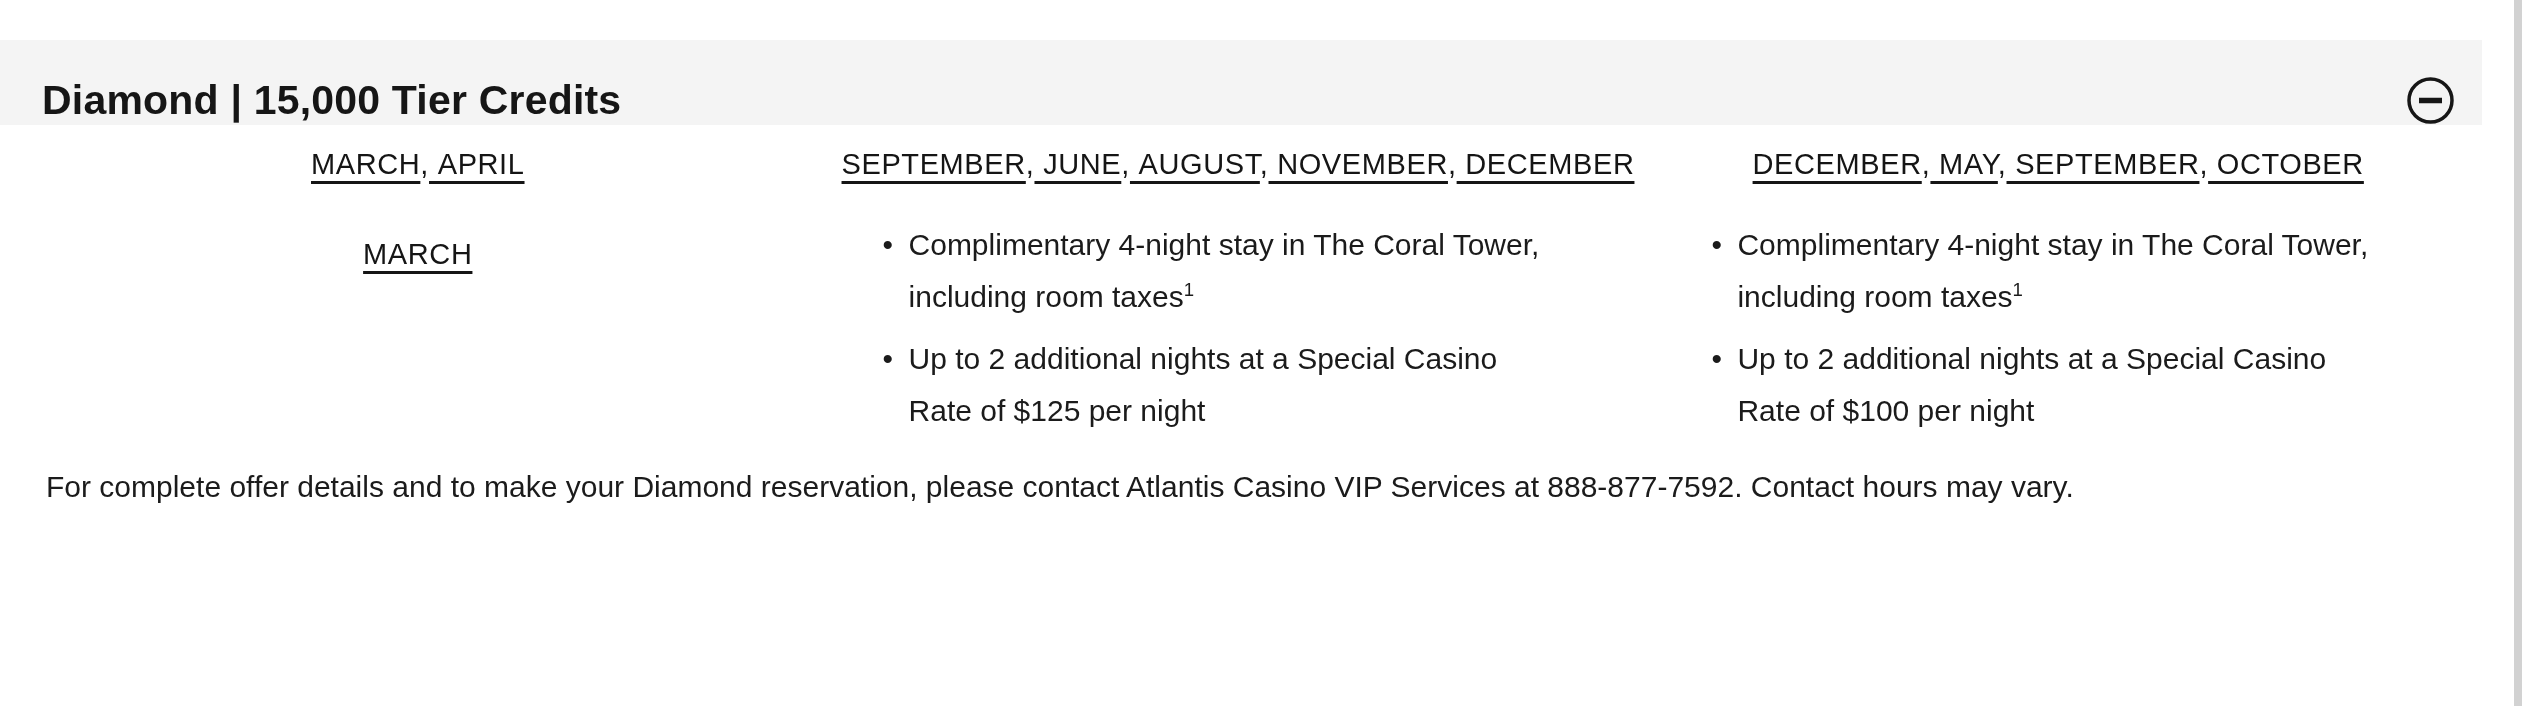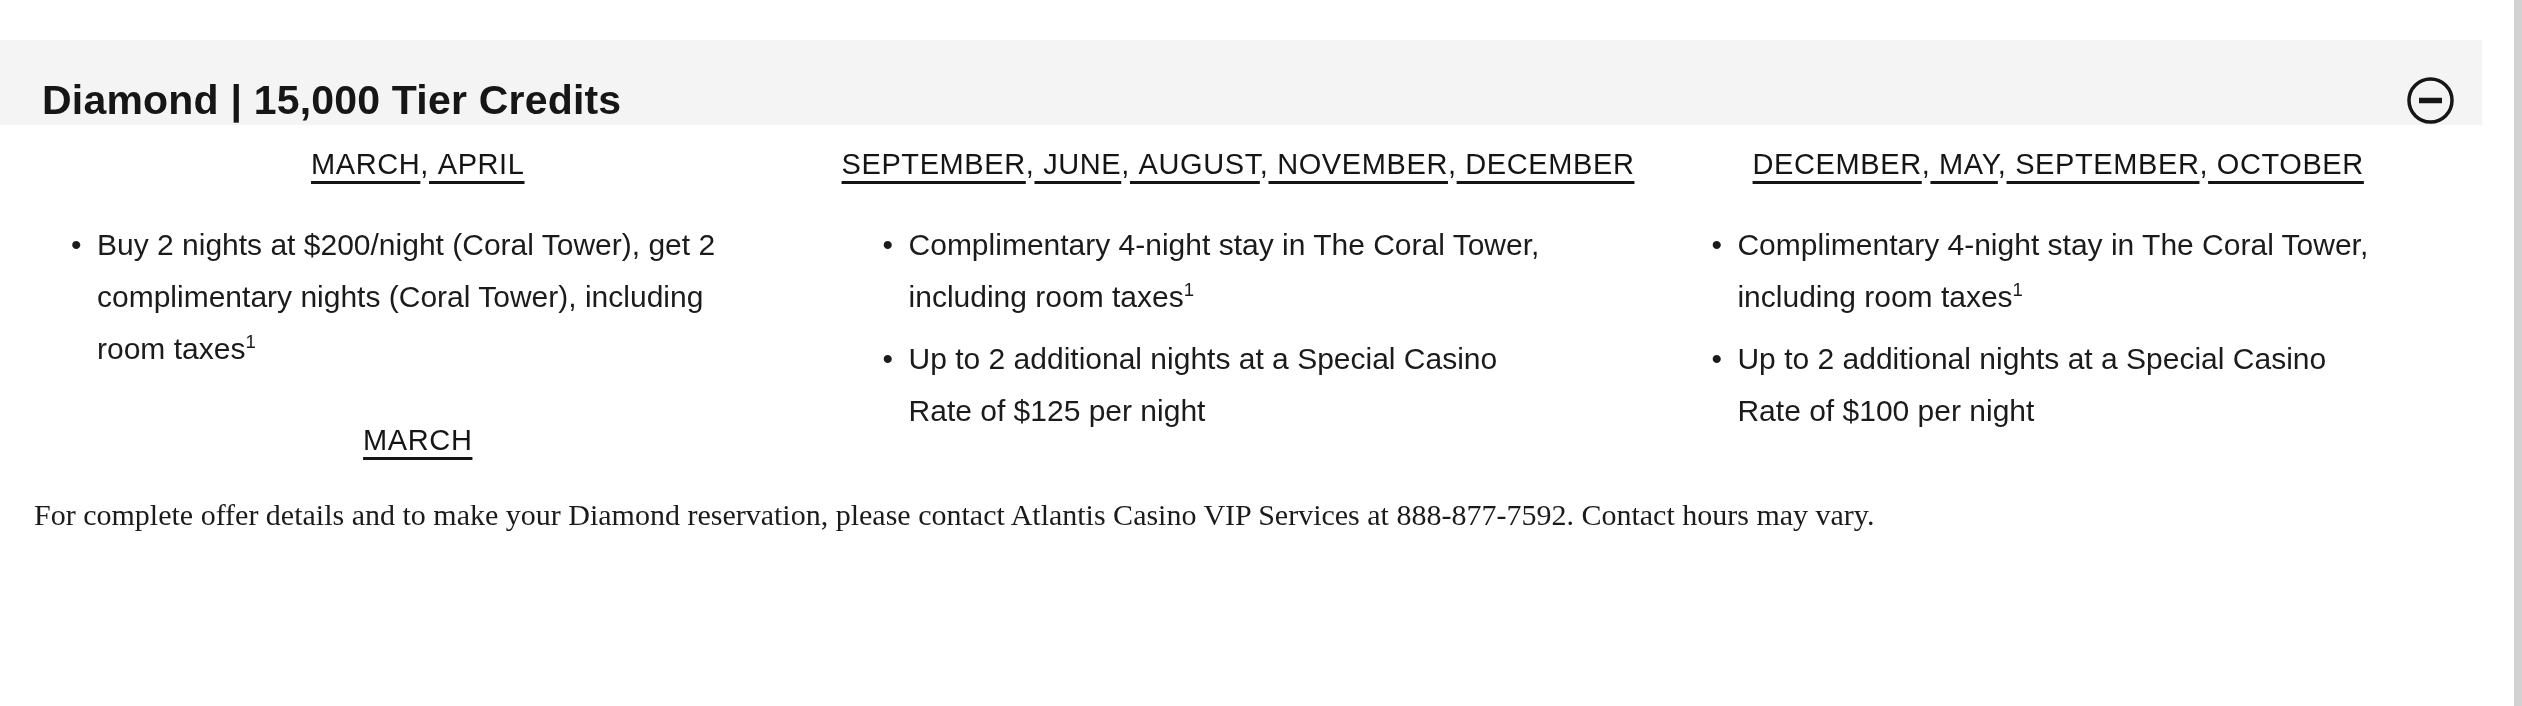--- a/index.html
+++ b/index.html
@@ -92,27 +92,26 @@
     top: 0;
     font-size: 30px;
   }
   sup.fn {
     font-size: 0.62em;
     line-height: 0;
     vertical-align: super;
   }
   
   .contact-note {
-    margin: 24px 0 0 4px;
+    margin: 24px 0 0 16px;
     padding-left: 30px;
     font-size: 30px;
     line-height: 52px;
     color: #1b1b1b;
     white-space: nowrap;
-    font-family: Liberation Serif, serif;
   }
   
   .scrollbar-thumb {
     position: absolute;
     top: 0;
     right: 0;
     width: 8px;
     height: 706px;
     background: #d2d2d2;
   }
@@ -132,25 +131,20 @@
         </svg>
       </span>
     </button>
   </div>
 
   <div class="columns">
 
     <div class="col">
       <div class="section">
         <h3 class="months"><span class="u">MARCH</span>,<span class="u">&nbsp;APRIL</span></h3>
-        <ul class="offers">
-          <li>
-            <span>Buy 2 nights at $200/night (Coral Tower), get 2 complimentary nights (Coral Tower), including room taxes</span><sup class="fn">1</sup>
-          </li>
-        </ul>
       </div>
       <div class="section">
         <h3 class="months"><span class="u">MARCH</span></h3>
       </div>
     </div>
 
     <div class="col">
       <div class="section">
         <h3 class="months"><span class="u">SEPTEMBER</span>,<span class="u">&nbsp;JUNE</span>,<span class="u">&nbsp;AUGUST</span>,<span class="u">&nbsp;NOVEMBER</span>,<span class="u">&nbsp;DECEMBER</span></h3>
         <ul class="offers">

